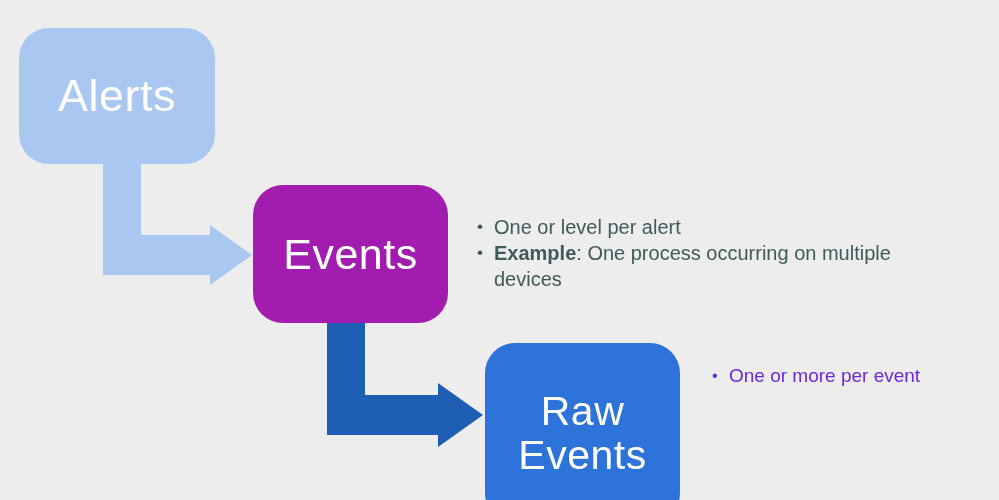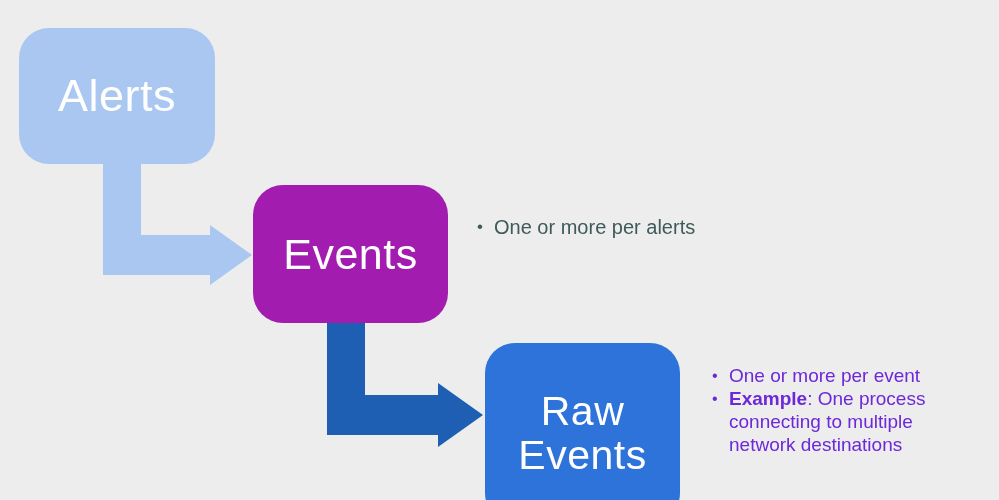--- a/index.html
+++ b/index.html
@@ -87,26 +87,26 @@
     <span class="node-label" style="color: rgb(255, 255, 255);">Events</span>
   </div>
 
   <div class="node node-raw-events" style="background-color: rgb(46, 115, 217);">
     <span class="node-label" style="color: rgb(255, 255, 255);">Raw Events</span>
   </div>
 
 
   <ul class="notes notes-events" style="color: rgb(63, 90, 88);">
     <li>
-      <span class="pfx"></span><span>One or more per alerts</span>
+      <span class="pfx"></span><span>One or level per alert</span>
+    </li>
+    <li>
+      <span class="pfx">Example</span><span>: One process occurring on multiple devices</span>
     </li>
   </ul>
 
   <ul class="notes notes-raw-events" style="color: #6d28d9;">
     <li>
       <span class="pfx"></span><span>One or more per event</span>
     </li>
-    <li>
-      <span class="pfx">Example</span><span>: One process connecting to multiple network destinations</span>
-    </li>
   </ul>
 
 </div>
 
 </body></html>

